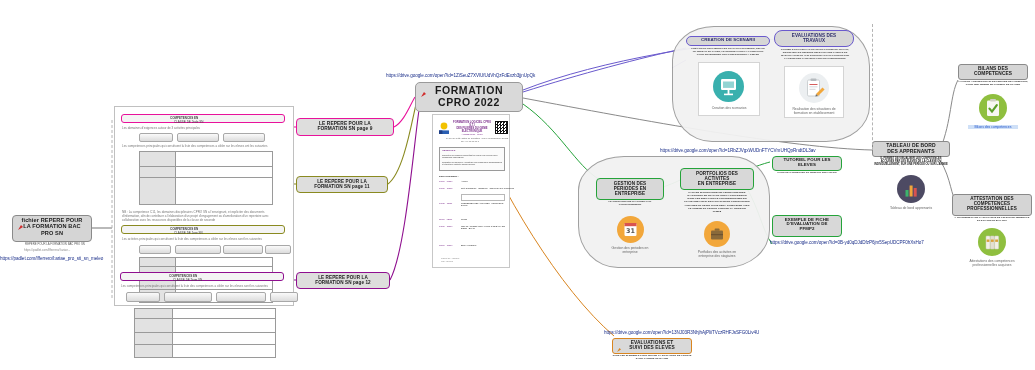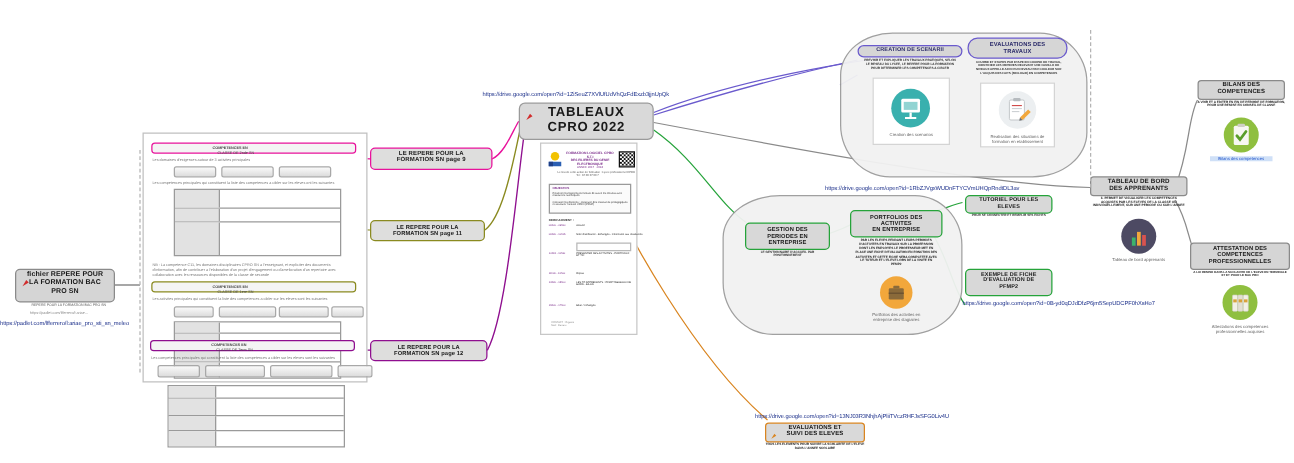--- a/index.html
+++ b/index.html
@@ -213,21 +213,21 @@
     <span class="ttl" style="font-size:4.6px;">FORMATION SN page 12</span>
   </div>
 
   <div class="url" style="left:386px;top:73px;">https://drive.google.com/open?id=1ZiSeuZ7XVlUfUdVhQzFdExzb3jjnUpQk</div>
   <div class="node" id="central">
     <span class="pin">
       <svg width="7" height="8" viewBox="0 0 7 8">
           <path d="M1 6 L4 1 L6 3 Z" fill="#d12c2c"></path>
         </svg>
     </span>
-    <span class="ttl">TABLEAUX</span>
+    <span class="ttl">FORMATION</span>
     <span class="ttl2">CPRO 2022</span>
   </div>
 
   <div class="card" style="left:432px;top:114px;width:76px;height:152px;">
 
     <div class="abs" style="left:5px;top:6px;width:12px;height:13px;">
       <svg width="12" height="13" viewBox="0 0 12 13">
         <circle cx="6" cy="4" r="3.4" fill="#f2c200"></circle>
         <rect x="1" y="8.4" width="10" height="3.6" fill="#2b5fb2"></rect>
         <rect x="1" y="8.4" width="3.4" height="3.6" fill="#1f3f86"></rect>
@@ -322,20 +322,30 @@
   <div class="url" style="left:660px;top:148px;">https://drive.google.com/open?id=1RbZJVgxWUDnFTYCVmUHQpRndtDL3av</div>
 
   <div class="cloud" style="left:578px;top:156px;width:190px;height:110px;border-radius:46px 38px 44px 40px / 34px 40px 38px 42px;"></div>
 
   <div class="node green" style="left:596px;top:178px;width:68px;height:22px;border-radius:4px;padding-top:1.5px;">
     <span class="ttl" style="font-size:4.6px;">GESTION DES</span>
     <span class="ttl" style="font-size:4.6px;">PERIODES EN</span>
     <span class="ttl" style="font-size:4.6px;">ENTREPRISE</span>
   </div>
   <div class="note" style="left:598px;top:200px;width:64px;text-align:center;font-size:2.5px;color:#333;font-weight:bold;">LE GESTIONNAIRE D'ACCUEIL PAR POSITIONNEMENT</div>
+  <div class="iconcard" style="left:604px;top:212px;width:52px;height:44px;border:none;background:transparent;">
+    <div class="circ" style="left:13px;top:4px;width:27px;height:27px;background:#f2a73b;">
+      <svg width="27" height="27" viewBox="0 0 27 27" style="position:absolute;left:0;top:0;">
+        <rect x="7.5" y="7" width="12" height="13" rx="1.2" fill="#ffffff"></rect>
+        <rect x="7.5" y="7" width="12" height="3.2" fill="#d9534f"></rect>
+        <text x="13.5" y="17.4" font-size="6.4" font-family="DejaVu Sans, sans-serif" font-weight="bold" fill="#555" text-anchor="middle">31</text>
+      </svg>
+    </div>
+    <div class="cap" style="top:34px;">Gestion des periodes en entreprise</div>
+  </div>
 
   <div class="node green" style="left:680px;top:168px;width:74px;height:22px;border-radius:4px;padding-top:1.5px;">
     <span class="ttl" style="font-size:4.6px;">PORTFOLIOS DES</span>
     <span class="ttl" style="font-size:4.6px;">ACTIVITES</span>
     <span class="ttl" style="font-size:4.6px;">EN ENTREPRISE</span>
   </div>
   <div class="note" style="left:684px;top:191px;width:66px;text-align:center;font-size:2.5px;color:#222;font-weight:bold;">PAR LES ELEVES PENDANT LEURS PERIODES D'ACTIVITES EN TRAVAUX SUR LA PROFESSION DONT LES EMPLOYES LE PROFESSEUR MET EN PLACE UNE FICHE D'EVALUATION EN FONCTION DES ACTIVITES ET CETTE FICHE SERA COMPLETEE AVEC LE TUTEUR ET L'ELEVE LORS DE LA VISITE EN PFMP2</div>
   <div class="iconcard" style="left:692px;top:218px;width:50px;height:42px;border:none;background:transparent;">
     <div class="circ" style="left:12px;top:3px;width:26px;height:26px;background:#f2a73b;">
       <svg width="26" height="26" viewBox="0 0 26 26" style="position:absolute;left:0;top:0;">

